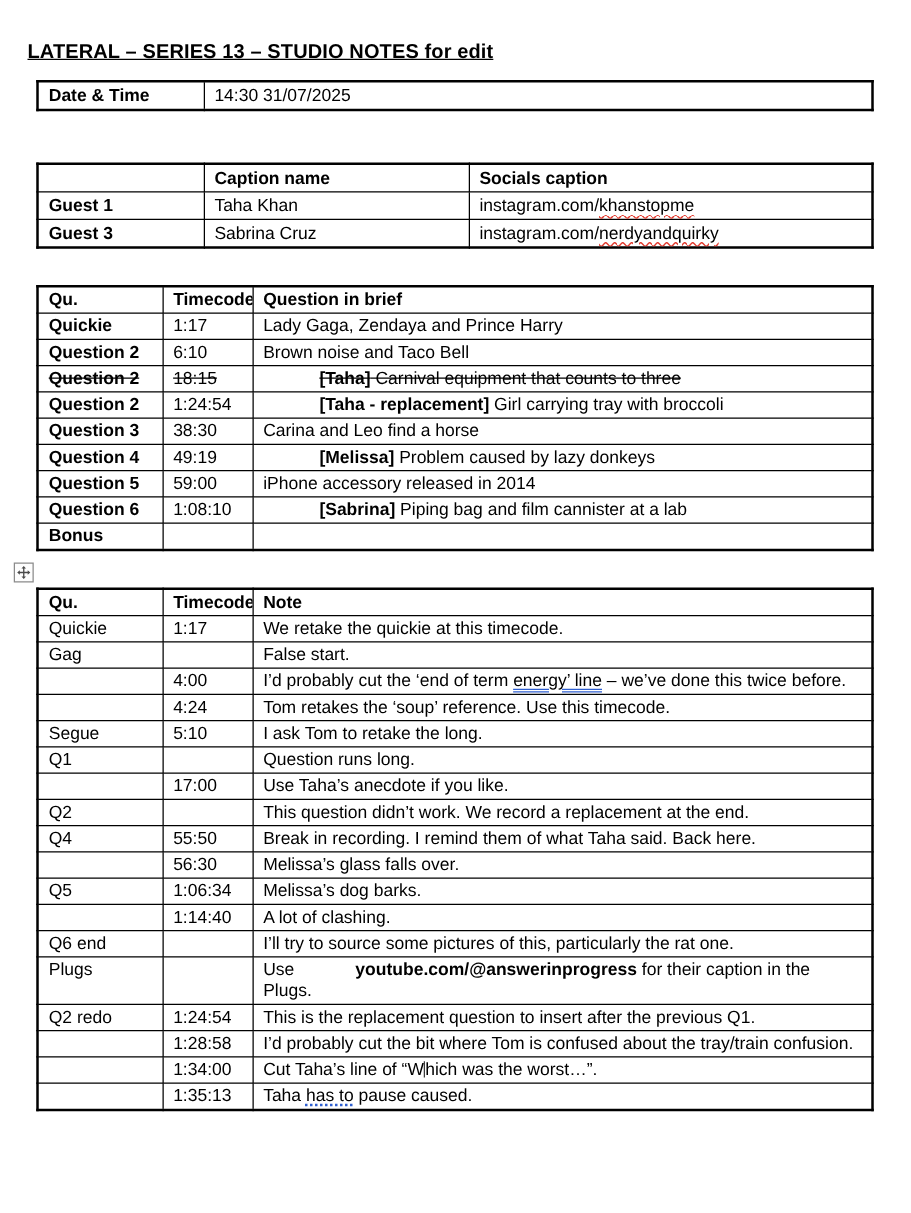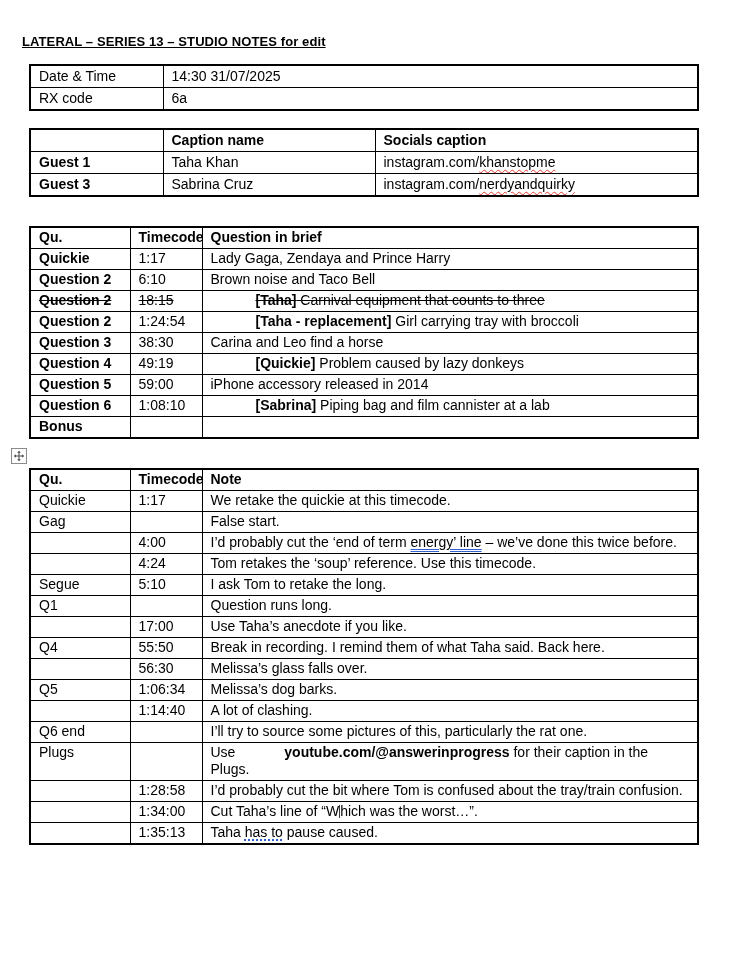--- a/index.html
+++ b/index.html
@@ -12,21 +12,21 @@
   html,body{margin:0;padding:0;}
   body{
     width:729px;height:970px;overflow:hidden;
     background:var(--bg);
     font-family:"Liberation Sans","DejaVu Sans",sans-serif;
     color:var(--ink);
     padding-top:33px;
   }
   .doc-title{
     margin:0 0 0 22px;
-    font-size:13px;font-weight:bold;
+    font-size:16px;font-weight:bold;
     text-decoration:underline;
     line-height:17px;
     letter-spacing:.1px;
   }
   table{
     border-collapse:collapse;
     margin-left:29px;
     width:670px;
     table-layout:fixed;
     border:2px solid var(--ink);
@@ -38,24 +38,24 @@
     line-height:18px;
     vertical-align:top;
     text-align:left;
     font-weight:normal;
     overflow:hidden;
     white-space:normal;
   }
   thead th{font-weight:bold;}
   
   table.meta{margin-top:14px;}
-  table.meta td:first-child{width:133px;font-weight:normal;}
+  table.meta td:first-child{width:133px;font-weight:bold;}
   table.meta td{height:21px;}
 
-  table.guests{margin-top:17px;}
+  table.guests{margin-top:41px;}
   table.guests th:first-child, table.guests td:first-child{width:133px;}
   table.guests th:nth-child(2), table.guests td:nth-child(2){width:212px;}
   table.guests td:first-child{font-weight:bold;}
   table.guests td,table.guests th{height:21px;}
 
   table.questions{margin-top:29px;}
   table.questions th:first-child, table.questions td:first-child{width:100px;}
   table.questions th:nth-child(2), table.questions td:nth-child(2){width:72px;}
   table.questions td:first-child{font-weight:bold;}
   table.questions td,table.questions th{height:20px;line-height:17px;}
@@ -103,24 +103,20 @@
 <body>
 
 <h1 class="doc-title">LATERAL – SERIES 13 – STUDIO NOTES for edit</h1>
 
 <table class="meta">
   <tbody>
       <tr>
         <td><span>Date &amp; Time</span></td>
         <td><span>14:30 31/07/2025</span></td>
       </tr>
-      <tr>
-        <td><span>RX code</span></td>
-        <td><span>6a</span></td>
-      </tr>
     </tbody>
 </table>
 
 <table class="guests">
   <thead>
       <tr>
         <th><span></span></th>
         <th><span>Caption name</span></th>
         <th><span>Socials caption</span></th>
       </tr>
@@ -169,21 +165,21 @@
         <td><span class="b">[Taha - replacement]</span><span> Girl carrying tray with broccoli</span></td>
       </tr>
       <tr>
         <td><span>Question 3</span></td>
         <td><span>38:30</span></td>
         <td><span>Carina and Leo find a horse</span></td>
       </tr>
       <tr>
         <td><span>Question 4</span></td>
         <td><span>49:19</span></td>
-        <td><span class="b">[Quickie]</span><span> Problem caused by lazy donkeys</span></td>
+        <td><span class="b">[Melissa]</span><span> Problem caused by lazy donkeys</span></td>
       </tr>
       <tr>
         <td><span>Question 5</span></td>
         <td><span>59:00</span></td>
         <td><span>iPhone accessory released in 2014</span></td>
       </tr>
       <tr>
         <td><span>Question 6</span></td>
         <td><span>1:08:10</span></td>
         <td><span class="b">[Sabrina]</span><span> Piping bag and film cannister at a lab</span></td>
@@ -242,20 +238,25 @@
         <td><span>Q1</span></td>
         <td><span></span></td>
         <td><span>Question runs long.</span></td>
       </tr>
       <tr>
         <td><span></span></td>
         <td><span>17:00</span></td>
         <td><span>Use Taha’s anecdote if you like.</span></td>
       </tr>
       <tr>
+        <td><span>Q2</span></td>
+        <td><span></span></td>
+        <td><span>This question didn’t work. We record a replacement at the end.</span></td>
+      </tr>
+      <tr>
         <td><span>Q4</span></td>
         <td><span>55:50</span></td>
         <td><span>Break in recording. I remind them of what Taha said. Back here.</span></td>
       </tr>
       <tr>
         <td><span></span></td>
         <td><span>56:30</span></td>
         <td><span>Melissa’s glass falls over.</span></td>
       </tr>
       <tr>
@@ -272,20 +273,25 @@
         <td><span>Q6 end</span></td>
         <td><span></span></td>
         <td><span>I’ll try to source some pictures of this, particularly the rat one.</span></td>
       </tr>
       <tr>
         <td><span>Plugs</span></td>
         <td><span></span></td>
         <td><span>Use </span><span class="b">youtube.com/@answerinprogress</span><span> for their caption in the Plugs.</span></td>
       </tr>
       <tr>
+        <td><span>Q2 redo</span></td>
+        <td><span>1:24:54</span></td>
+        <td><span>This is the replacement question to insert after the previous Q1.</span></td>
+      </tr>
+      <tr>
         <td><span></span></td>
         <td><span>1:28:58</span></td>
         <td><span>I’d probably cut the bit where Tom is confused about the tray/train confusion.</span></td>
       </tr>
       <tr>
         <td><span></span></td>
         <td><span>1:34:00</span></td>
         <td><span>Cut Taha’s line of “W</span><span class="caret"></span><span>hich was the worst…”.</span></td>
       </tr>
       <tr>

